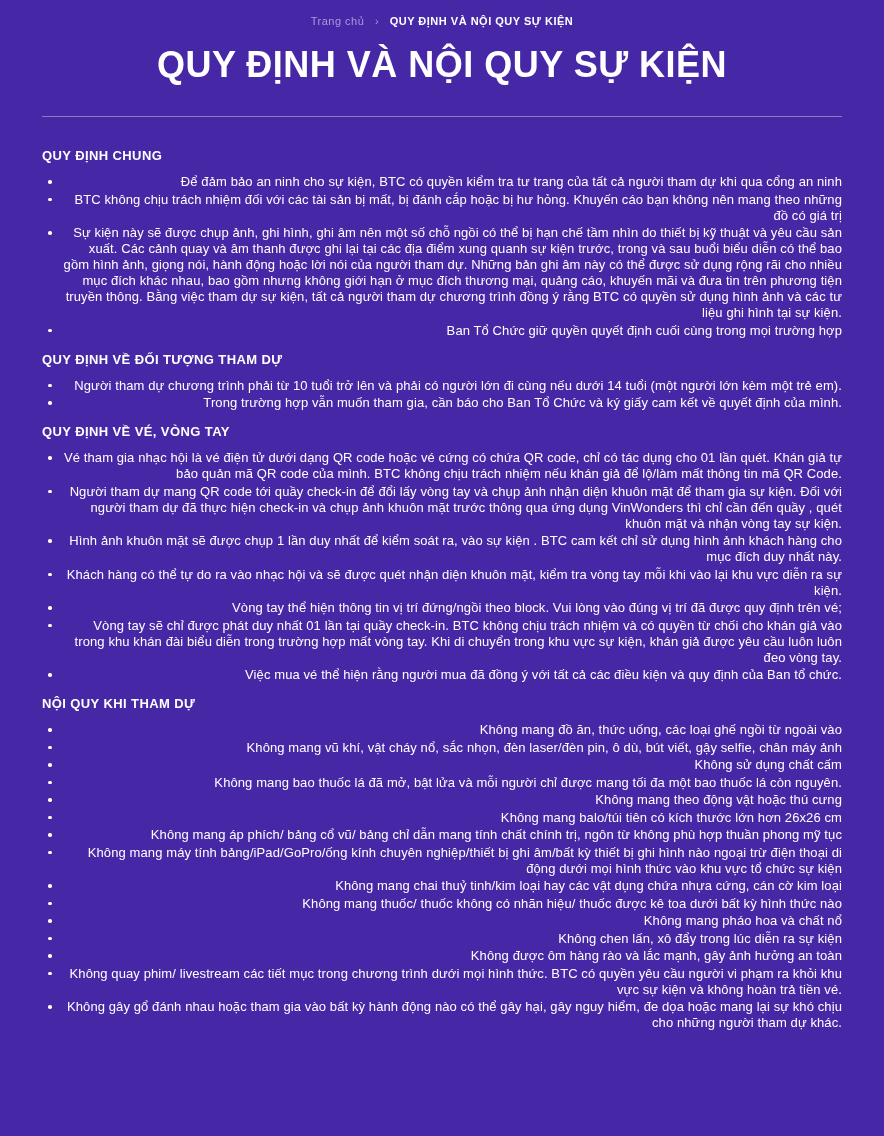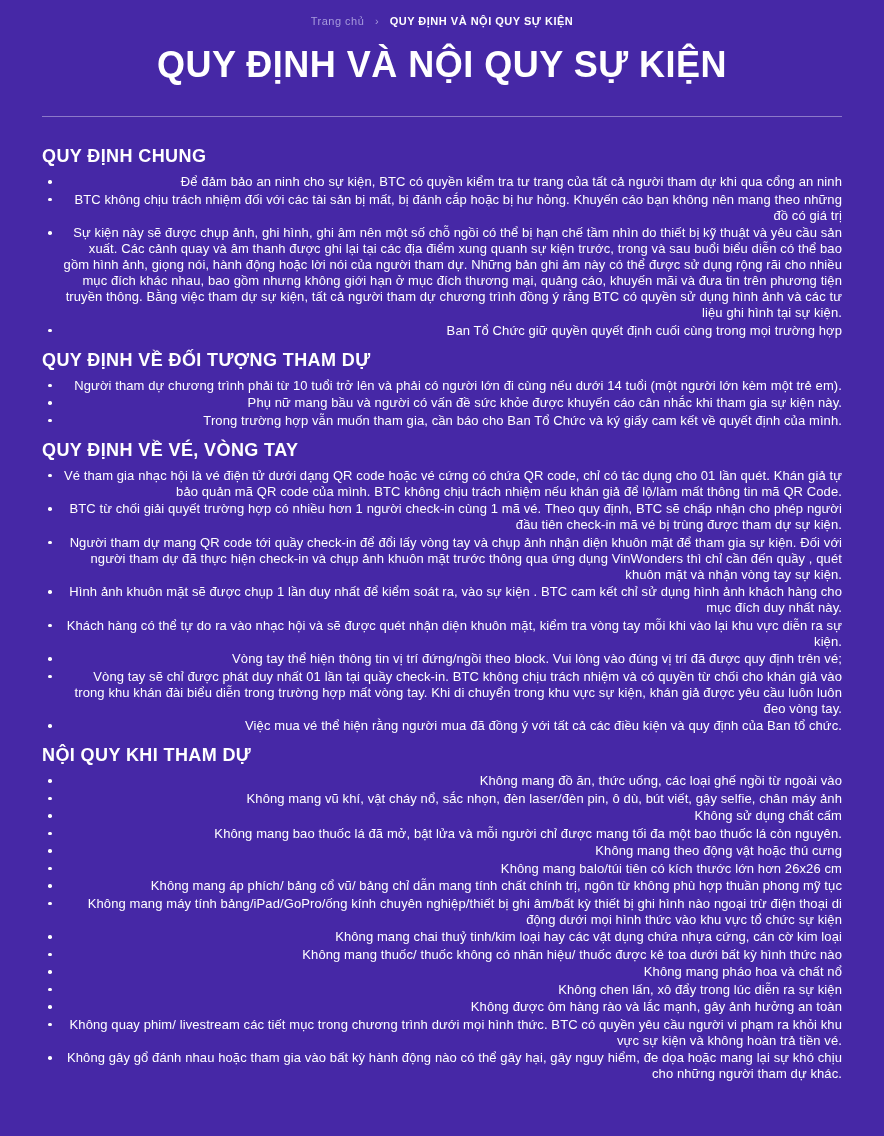--- a/index.html
+++ b/index.html
@@ -23,21 +23,21 @@
     margin:16px 0 0;
     text-align:center;
     font-size:36px;
     line-height:1.2;
     font-weight:700;
     letter-spacing:.5px;
   }
   .container{width:800px;margin:0 auto;}
   .divider{border:0;border-top:1px solid rgba(255,255,255,.38);margin:30px 0 0;}
   .section-heading{
-    font-size:18px;
+    font-size:13px;
     font-weight:700;
     letter-spacing:.4px;
     line-height:16px;
     margin:13px 0 10px;
   }
   .section.first .section-heading{margin-top:31px;}
   .rules{list-style:none;margin:0;padding:0;}
   .rules li{
     position:relative;
     padding-left:20px;
@@ -80,30 +80,28 @@
         <li>BTC không chịu trách nhiệm đối với các tài sản bị mất, bị đánh cắp hoặc bị hư hỏng. Khuyến cáo bạn không nên mang theo những đồ có giá trị</li>
         <li>Sự kiện này sẽ được chụp ảnh, ghi hình, ghi âm nên một số chỗ ngồi có thể bị hạn chế tầm nhìn do thiết bị kỹ thuật và yêu cầu sản xuất. Các cảnh quay và âm thanh được ghi lại tại các địa điểm xung quanh sự kiện trước, trong và sau buổi biểu diễn có thể bao gồm hình ảnh, giọng nói, hành động hoặc lời nói của người tham dự. Những bản ghi âm này có thể được sử dụng rộng rãi cho nhiều mục đích khác nhau, bao gồm nhưng không giới hạn ở mục đích thương mại, quảng cáo, khuyến mãi và đưa tin trên phương tiện truyền thông. Bằng việc tham dự sự kiện, tất cả người tham dự chương trình đồng ý rằng BTC có quyền sử dụng hình ảnh và các tư liệu ghi hình tại sự kiện.</li>
         <li>Ban Tổ Chức giữ quyền quyết định cuối cùng trong mọi trường hợp</li>
       </ul>
     </section>
 
     <section class="section">
       <h2 class="section-heading">QUY ĐỊNH VỀ ĐỐI TƯỢNG THAM DỰ</h2>
       <ul class="rules">
         <li>Người tham dự chương trình phải từ 10 tuổi trở lên và phải có người lớn đi cùng nếu dưới 14 tuổi (một người lớn kèm một trẻ em).</li>
-        <li>Phụ nữ mang bầu và người có vấn đề sức khỏe được khuyến cáo cân nhắc khi tham gia sự kiện này.</li>
         <li>Trong trường hợp vẫn muốn tham gia, cần báo cho Ban Tổ Chức và ký giấy cam kết về quyết định của mình.</li>
       </ul>
     </section>
 
     <section class="section">
       <h2 class="section-heading">QUY ĐỊNH VỀ VÉ, VÒNG TAY</h2>
       <ul class="rules">
         <li>Vé tham gia nhạc hội là vé điện tử dưới dạng QR code hoặc vé cứng có chứa QR code, chỉ có tác dụng cho 01 lần quét. Khán giả tự bảo quản mã QR code của mình. BTC không chịu trách nhiệm nếu khán giả để lộ/làm mất thông tin mã QR Code.</li>
-        <li>BTC từ chối giải quyết trường hợp có nhiều hơn 1 người check-in cùng 1 mã vé. Theo quy định, BTC sẽ chấp nhận cho phép người đầu tiên check-in mã vé bị trùng được tham dự sự kiện.</li>
         <li>Người tham dự mang QR code tới quầy check-in để đổi lấy vòng tay và chụp ảnh nhận diện khuôn mặt để tham gia sự kiện. Đối với người tham dự đã thực hiện check-in và chụp ảnh khuôn mặt trước thông qua ứng dụng VinWonders thì chỉ cần đến quầy , quét khuôn mặt và nhận vòng tay sự kiện.</li>
         <li>Hình ảnh khuôn mặt sẽ được chụp 1 lần duy nhất để kiểm soát ra, vào sự kiện . BTC cam kết chỉ sử dụng hình ảnh khách hàng cho mục đích duy nhất này.</li>
         <li>Khách hàng có thể tự do ra vào nhạc hội và sẽ được quét nhận diện khuôn mặt, kiểm tra vòng tay mỗi khi vào lại khu vực diễn ra sự kiện.</li>
         <li>Vòng tay thể hiện thông tin vị trí đứng/ngồi theo block. Vui lòng vào đúng vị trí đã được quy định trên vé;</li>
         <li>Vòng tay sẽ chỉ được phát duy nhất 01 lần tại quầy check-in. BTC không chịu trách nhiệm và có quyền từ chối cho khán giả vào trong khu khán đài biểu diễn trong trường hợp mất vòng tay. Khi di chuyển trong khu vực sự kiện, khán giả được yêu cầu luôn luôn đeo vòng tay.</li>
         <li>Việc mua vé thể hiện rằng người mua đã đồng ý với tất cả các điều kiện và quy định của Ban tổ chức.</li>
       </ul>
     </section>
 
     <section class="section">

